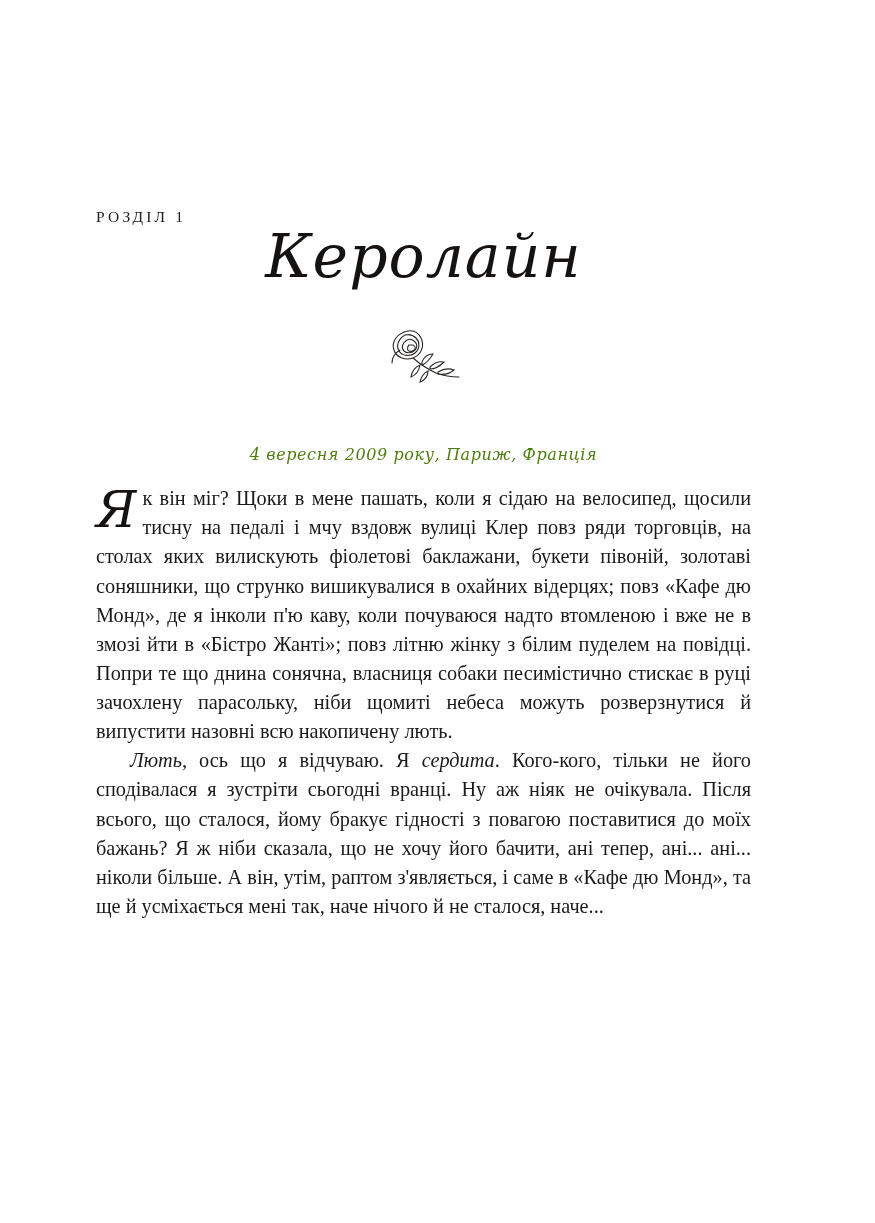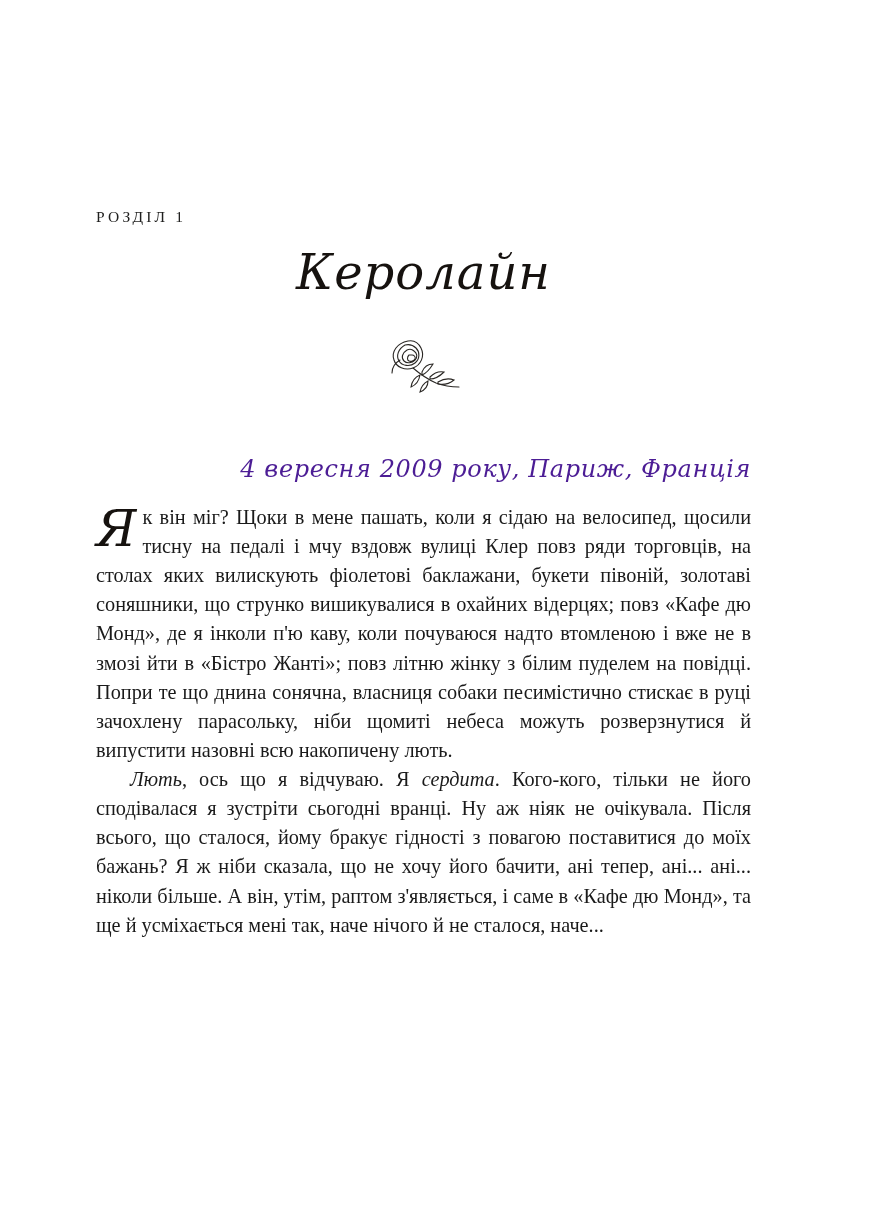--- a/index.html
+++ b/index.html
@@ -29,44 +29,43 @@
   .chapter-label {
     margin-top: 208px;
     text-align: left;
     font-family: "Liberation Serif", "DejaVu Serif", serif;
     font-size: 15.5px;
     letter-spacing: 3.2px;
     text-transform: uppercase;
     color: #20201f;
   }
   .chapter-title {
-    margin-top: 22px;
     text-align: center;
     font-family: "DejaVu Serif", "Liberation Serif", serif;
     font-style: italic;
     font-weight: 400;
-    font-size: 48px;
+    font-size: 60px;
     line-height: 1.02;
     letter-spacing: 1px;
     color: #16120f;
   }
   .ornament {
     margin: 30px auto 0 auto;
     width: 120px;
     height: 72px;
     display: block;
   }
   .dateline {
     margin-top: 56px;
     font-family: "DejaVu Serif", "Liberation Serif", serif;
     font-style: italic;
-    font-size: 24px;
+    font-size: 16px;
     letter-spacing: 0.6px;
-    color: #4c1d95;
-    text-align: right;
+    color: #4d7c0f;
+    text-align: center;
   }
   .body-text {
     margin-top: 20px;
     font-size: 20.3px;
     line-height: 1.435;
     text-align: justify;
     text-justify: inter-word;
     hyphens: manual;
     color: #1a1a1a;
   }

